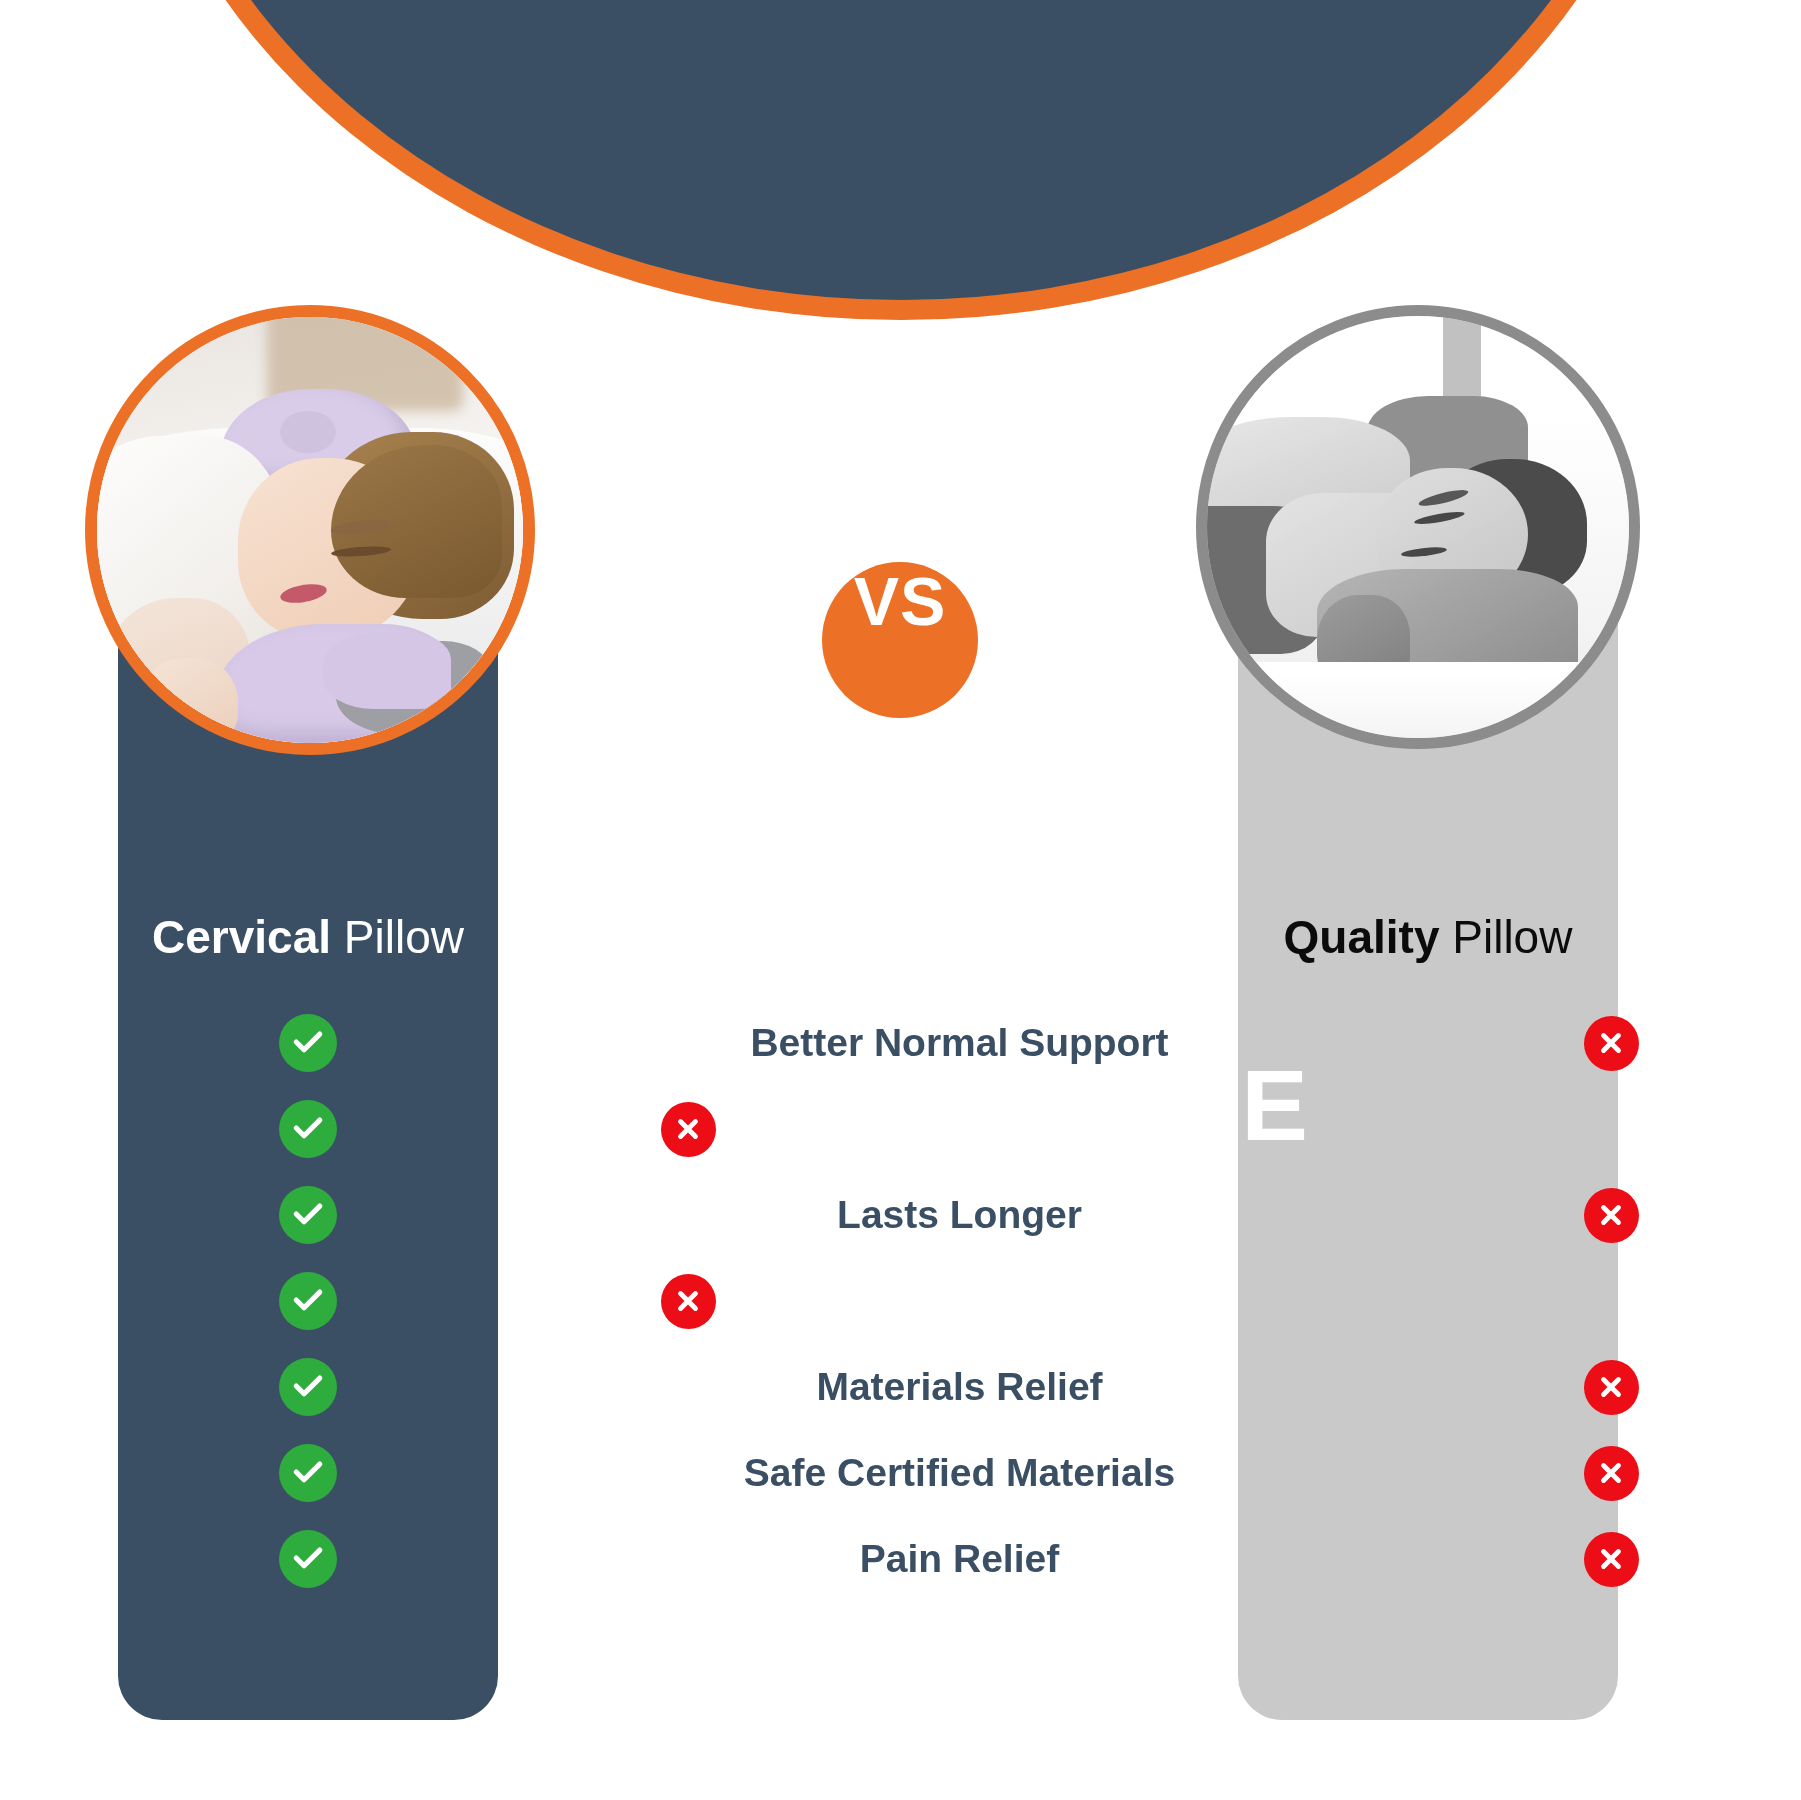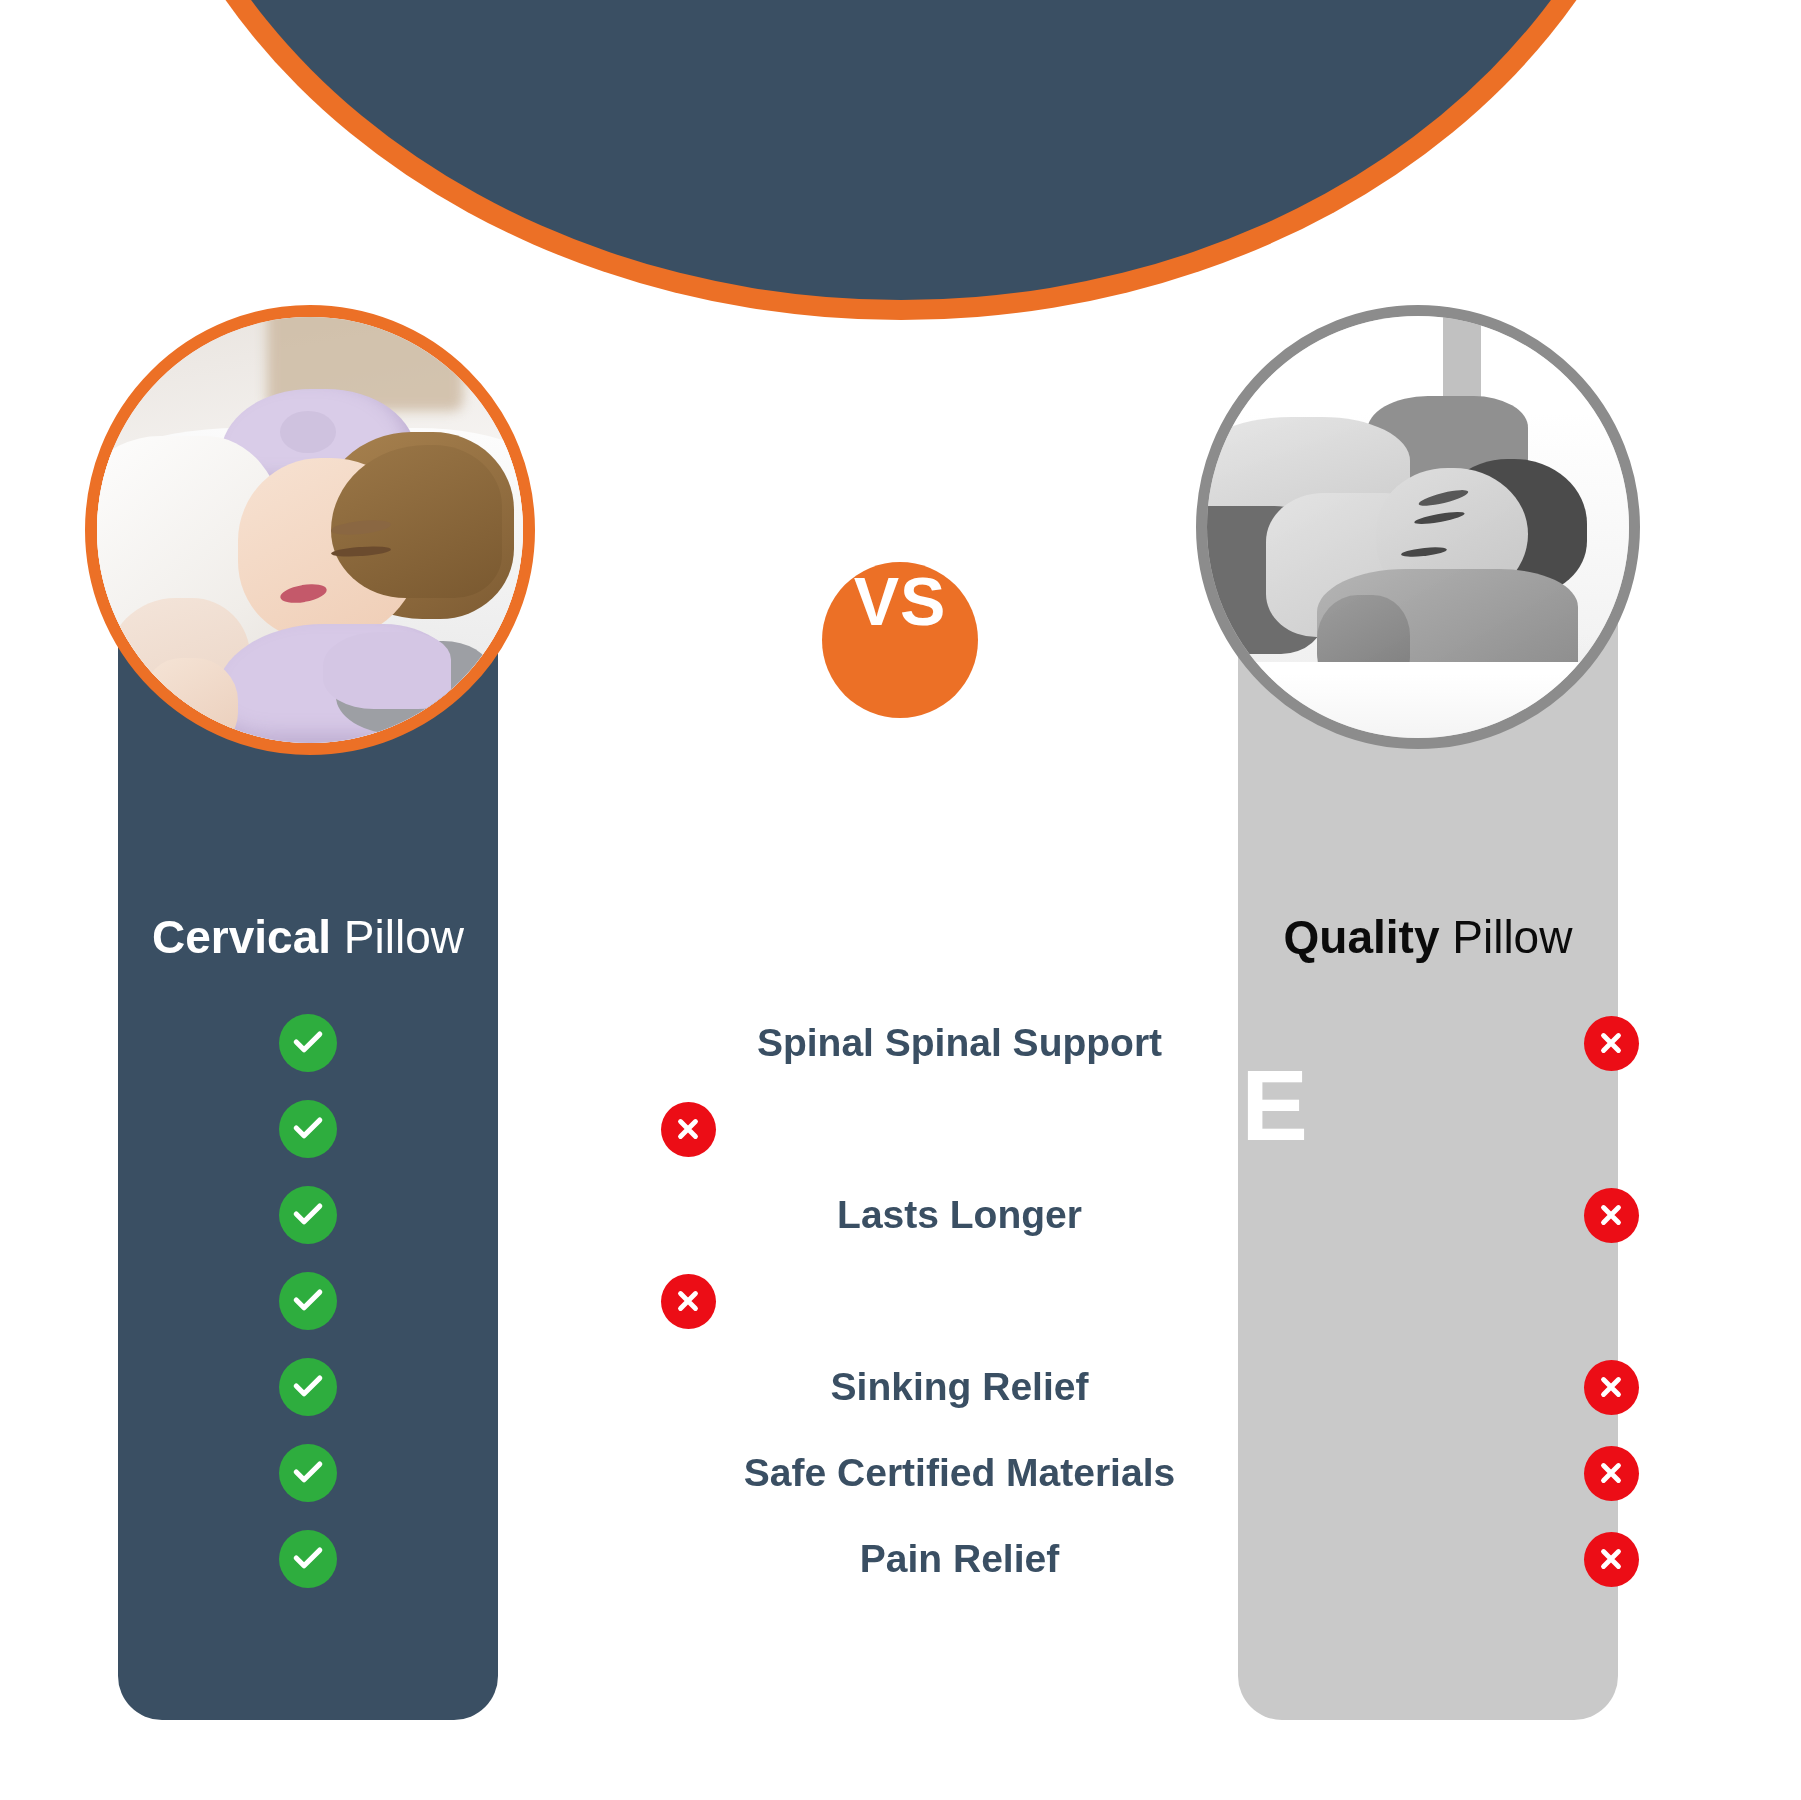--- a/index.html
+++ b/index.html
@@ -269,21 +269,21 @@
 
   <div class="rows" id="feature-rows">
       <div class="row">
         <div class="cell-mark left">
           <div class="mark check">
             <svg width="34" height="34" viewBox="0 0 24 24" aria-hidden="true">
               <path d="M20.3 5.7 9.2 16.8 3.7 11.3" fill="none" stroke="#ffffff" stroke-width="3.6" stroke-linecap="round" stroke-linejoin="round"></path>
             </svg>
           </div>
         </div>
-        <div class="cell-label">Spinal Spinal Support</div>
+        <div class="cell-label">Better Normal Support</div>
         <div class="cell-mark right">
           <div class="mark cross">
             <svg width="28" height="28" viewBox="0 0 24 24" aria-hidden="true">
               <path d="M5.6 5.6 18.4 18.4 M18.4 5.6 5.6 18.4" fill="none" stroke="#ffffff" stroke-width="4.2" stroke-linecap="round"></path>
             </svg>
           </div>
         </div>
       </div>
       <div class="row">
         <div class="cell-mark left">
@@ -335,21 +335,21 @@
         </div>
       </div>
       <div class="row">
         <div class="cell-mark left">
           <div class="mark check">
             <svg width="34" height="34" viewBox="0 0 24 24" aria-hidden="true">
               <path d="M20.3 5.7 9.2 16.8 3.7 11.3" fill="none" stroke="#ffffff" stroke-width="3.6" stroke-linecap="round" stroke-linejoin="round"></path>
             </svg>
           </div>
         </div>
-        <div class="cell-label">Sinking Relief</div>
+        <div class="cell-label">Materials Relief</div>
         <div class="cell-mark right">
           <div class="mark cross">
             <svg width="28" height="28" viewBox="0 0 24 24" aria-hidden="true">
               <path d="M5.6 5.6 18.4 18.4 M18.4 5.6 5.6 18.4" fill="none" stroke="#ffffff" stroke-width="4.2" stroke-linecap="round"></path>
             </svg>
           </div>
         </div>
       </div>
       <div class="row">
         <div class="cell-mark left">

